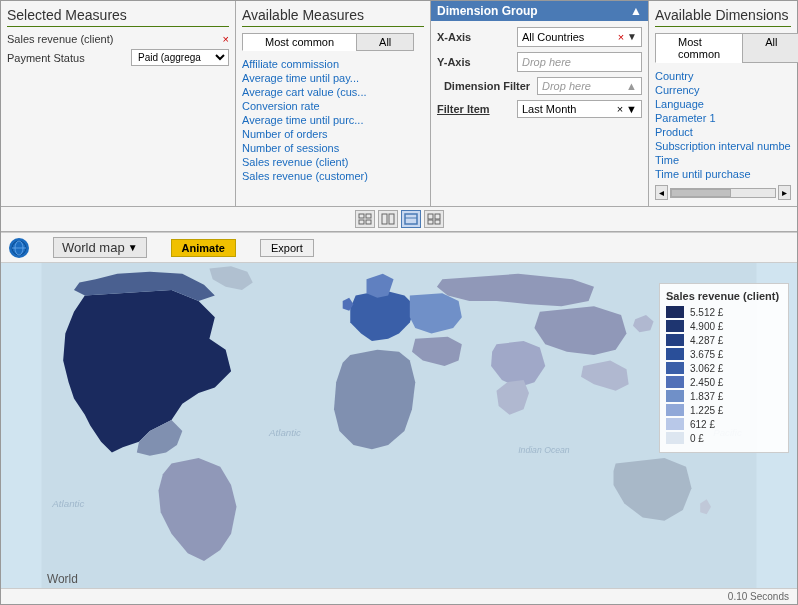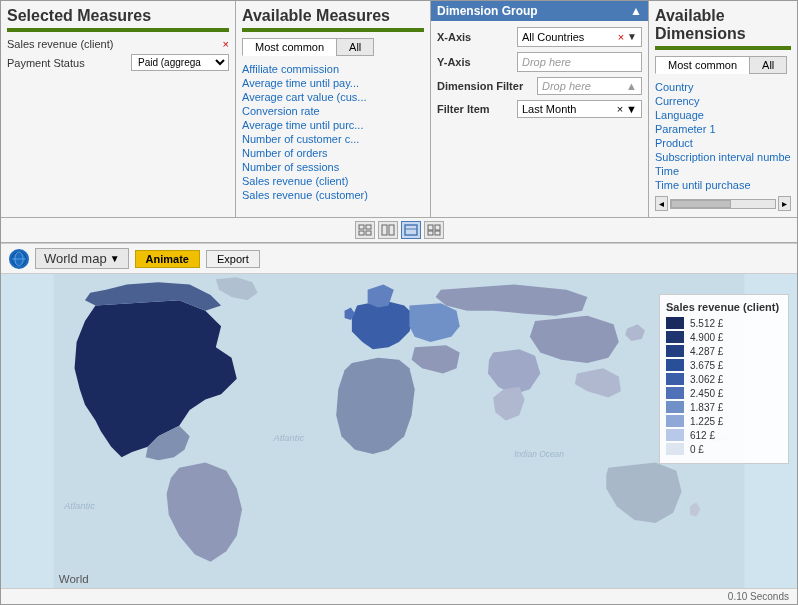--- a/index.html
+++ b/index.html
@@ -6,78 +6,78 @@
     body { font-family: Arial, sans-serif; font-size: 12px; background: #f0f0f0; width: 798px; height: 605px; overflow: hidden; }
 
     .main-container { width: 798px; height: 605px; display: flex; flex-direction: column; border: 1px solid #999; background: #fff; }
 
     
     .top-panel { display: flex; border-bottom: 1px solid #aaa; background: #f5f5f5; flex-shrink: 0; }
 
     .panel-section { border-right: 1px solid #aaa; padding: 6px; min-width: 0; }
     .panel-section:last-child { border-right: none; }
 
-    .section-title { font-weight: bold; font-size: 16px; color: #333; margin-bottom: 6px; border-bottom: 4px solid #4d7c0f; padding-bottom: 3px; }
+    .section-title { font-weight: normal; font-size: 14px; color: #333; margin-bottom: 6px; border-bottom: 1px solid #4d7c0f; padding-bottom: 3px; }
 
     .selected-measures-section { width: 235px; flex-shrink: 0; }
     .available-measures-section { width: 195px; flex-shrink: 0; }
     .dimension-group-section { width: 218px; flex-shrink: 0; }
     .available-dimensions-section { flex: 1; }
 
     .measure-row { display: flex; align-items: center; margin-bottom: 4px; font-size: 11px; }
     .measure-label { flex: 1; color: #333; }
     .measure-remove { color: #cc0000; cursor: pointer; margin-left: 4px; font-size: 11px; }
 
     .measure-dropdown { display: flex; align-items: center; margin-left: 4px; }
     .dropdown-select { font-size: 10px; border: 1px solid #aaa; background: #fff; padding: 1px 2px; width: 98px; }
 
     .tab-group { display: flex; margin-bottom: 6px; }
-    .tab-btn { padding: 2px 12px; font-size: 11px; border: 1px solid #aaa; cursor: pointer; background: #e8e8e8; }
+    .tab-btn { padding: 2px 22px; font-size: 11px; border: 1px solid #aaa; cursor: pointer; background: #e8e8e8; }
     .tab-btn.active { background: #fff; border-bottom-color: #fff; }
     .tab-btn:first-child { border-right: none; }
 
     .measure-list-item { font-size: 11px; color: #1a6bbf; padding: 1px 0; cursor: pointer; }
 
     
     .dim-group-header { display: flex; align-items: center; justify-content: space-between; background: #4a7ab5; color: #fff; padding: 3px 6px; margin: -6px -6px 6px -6px; gap: 44px; }
     .dim-group-title { font-weight: bold; font-size: 12px; }
     .dim-group-arrow { color: #fff; font-size: 12px; }
 
     .dim-row { display: flex; align-items: center; margin-bottom: 5px; font-size: 11px; }
     .dim-axis-label { width: 80px; font-weight: bold; color: #333; flex-shrink: 0; }
     .dim-value { flex: 1; border: 1px solid #aaa; padding: 2px 4px; background: #fff; display: flex; align-items: center; justify-content: space-between; min-height: 20px; font-size: 11px; gap: 8px; }
     .dim-value .remove-x { color: #cc0000; cursor: pointer; }
     .dim-value .chevron { color: #333; font-size: 10px; }
     .dim-drop { color: #999; font-style: italic; }
 
     .dim-filter-header { display: flex; align-items: center; margin-bottom: 5px; }
-    .dim-filter-label { width: 100px; font-weight: bold; color: #333; font-size: 11px; }
+    .dim-filter-label { width: 100px; font-weight: bold; color: #333; font-size: 11px; text-align: center; }
     .dim-filter-drop { flex: 1; border: 1px solid #aaa; padding: 2px 4px; background: #fff; color: #999; font-style: italic; font-size: 11px; display: flex; align-items: center; justify-content: space-between; }
 
     .filter-item-row { display: flex; align-items: center; }
-    .filter-item-label { width: 80px; font-weight: bold; color: #333; font-size: 11px; flex-shrink: 0; }
+    .filter-item-label { width: 80px; font-weight: bold; color: #333; font-size: 11px; flex-shrink: 0; text-decoration: underline; }
     .filter-item-value { flex: 1; border: 1px solid #aaa; padding: 2px 4px; background: #fff; font-size: 11px; display: flex; align-items: center; justify-content: space-between; }
 
     .avail-dim-list { font-size: 11px; }
     .avail-dim-item { padding: 1px 0; color: #1a6bbf; cursor: pointer; }
 
     .scrollbar-row { display: flex; align-items: center; margin-top: 4px; }
     .scroll-arrow { font-size: 10px; cursor: pointer; padding: 1px 3px; background: #e8e8e8; border: 1px solid #aaa; }
     .scroll-track { flex: 1; height: 10px; background: #e8e8e8; border: 1px solid #aaa; margin: 0 2px; }
     .scroll-thumb { width: 60px; height: 8px; background: #c0c0c0; border: 1px solid #aaa; }
 
     
     .toolbar-row { display: flex; align-items: center; justify-content: center; padding: 3px; background: #f5f5f5; border-bottom: 1px solid #aaa; gap: 3px; flex-shrink: 0; }
     .toolbar-btn { width: 20px; height: 18px; border: 1px solid #aaa; background: #e8e8e8; cursor: pointer; display: flex; align-items: center; justify-content: center; font-size: 9px; }
     .toolbar-btn.active { background: #c8d8f0; border-color: #4a7ab5; }
 
     
     .bottom-panel { flex: 1; display: flex; flex-direction: column; overflow: hidden; border-top: 1px solid #ccc; }
 
-    .map-toolbar { display: flex; align-items: center; padding: 4px 8px; background: #f5f5f5; border-bottom: 1px solid #ccc; gap: 6px; flex-shrink: 0; }
+    .map-toolbar { display: flex; align-items: center; padding: 4px 8px; background: #f5f5f5; border-bottom: 1px solid #ccc; gap: 24px; flex-shrink: 0; }
     .map-icon { width: 20px; height: 20px; background: #1a6bbf; border-radius: 50%; display: flex; align-items: center; justify-content: center; color: #fff; font-size: 10px; flex-shrink: 0; }
     .map-title-btn { display: flex; align-items: center; gap: 3px; cursor: pointer; background: #e8e8e8; border: 1px solid #aaa; padding: 2px 8px; font-size: 12px; }
     .map-title-btn .chevron { font-size: 10px; }
     .animate-btn { background: #f0c000; border: 1px solid #c0a000; padding: 2px 10px; font-size: 11px; cursor: pointer; font-weight: bold; }
     .export-btn { background: #f0f0f0; border: 1px solid #aaa; padding: 2px 10px; font-size: 11px; cursor: pointer; }
 
     .map-area { flex: 1; display: flex; overflow: hidden; position: relative; background: #d8e8f5; }
 
     .map-svg-container { flex: 1; position: relative; }
 
@@ -119,21 +119,20 @@
       <div class="tab-group">
         <div class="tab-btn active">Most common</div>
         <div class="tab-btn">All</div>
       </div>
       <div class="avail-dim-list">
         <div class="measure-list-item">Affiliate commission</div>
         <div class="measure-list-item">Average time until pay...</div>
         <div class="measure-list-item">Average cart value (cus...</div>
         <div class="measure-list-item">Conversion rate</div>
         <div class="measure-list-item">Average time until purc...</div>
-        <div class="measure-list-item">Number of customer c...</div>
         <div class="measure-list-item">Number of orders</div>
         <div class="measure-list-item">Number of sessions</div>
         <div class="measure-list-item">Sales revenue (client)</div>
         <div class="measure-list-item">Sales revenue (customer)</div>
       </div>
     </div>
 
     <div class="panel-section dimension-group-section">
       <div class="dim-group-header">
         <span class="dim-group-title">Dimension Group</span>

